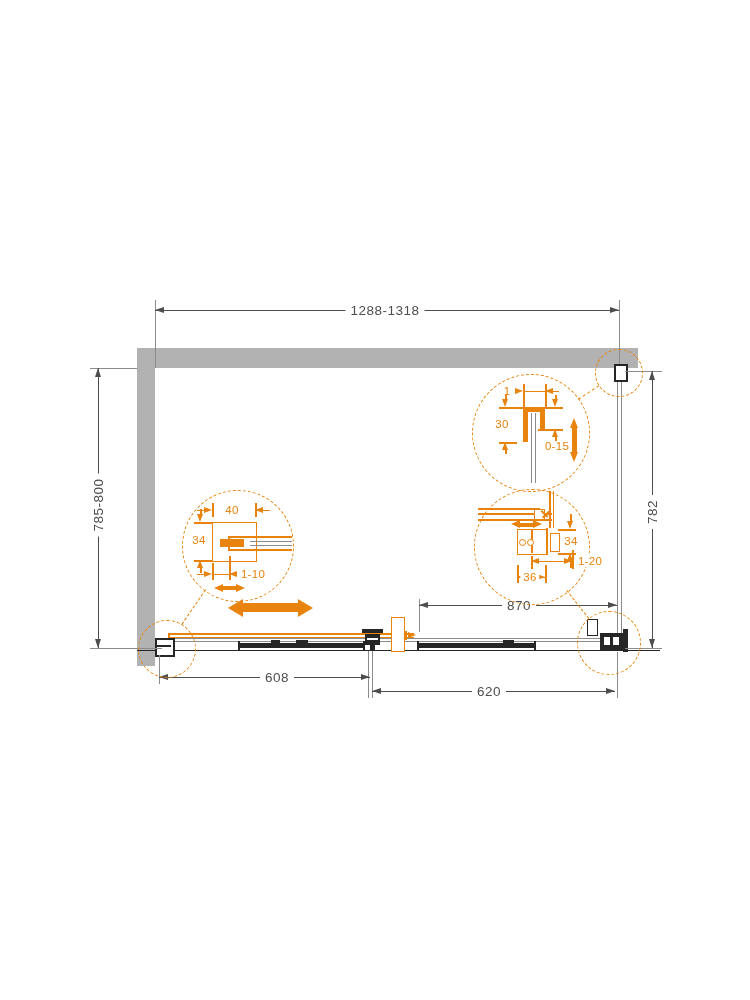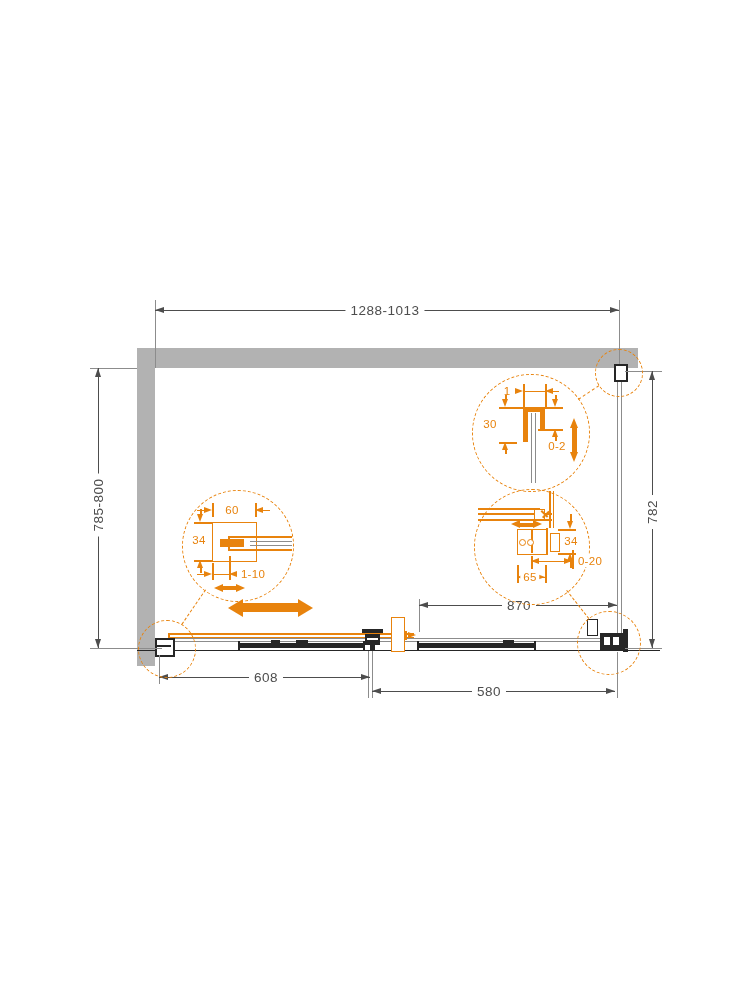--- a/index.html
+++ b/index.html
@@ -98,64 +98,64 @@
   <div class="h" style="left:625px;top:648px;width:37px"></div>
   <div class="v" style="left:419px;top:599px;height:33px"></div>
   <div class="v" style="left:159px;top:655px;height:29px"></div>
   <div class="v" style="left:368px;top:651px;height:47px"></div>
   <div class="v" style="left:372px;top:651px;height:47px"></div>
   <div class="v" style="left:617px;top:652px;height:46px"></div>
 
   <div class="hd" style="left:155px;top:310px;width:464px"></div>
   <div class="tri tL" style="left:155px;top:306.5px"></div>
   <div class="tri tR" style="left:610px;top:306.5px"></div>
-  <div class="dt" style="left:385px;top:310px">1288-1013</div>
+  <div class="dt" style="left:385px;top:310px">1288-1318</div>
 
   <div class="vd" style="left:98px;top:368px;height:280px"></div>
   <div class="tri tU" style="left:94.5px;top:368px"></div>
   <div class="tri tD" style="left:94.5px;top:639px"></div>
   <div class="dt rot" style="left:98px;top:505px">785-800</div>
 
   <div class="vd" style="left:652px;top:371px;height:277px"></div>
   <div class="tri tU" style="left:648.5px;top:371px"></div>
   <div class="tri tD" style="left:648.5px;top:639px"></div>
   <div class="dt rot" style="left:652px;top:512px">782</div>
 
   <div class="hd" style="left:419px;top:605px;width:198px"></div>
   <div class="tri tL" style="left:419px;top:601.5px"></div>
   <div class="tri tR" style="left:608px;top:601.5px"></div>
   <div class="dt" style="left:519px;top:605px">870</div>
 
   <div class="hd" style="left:159px;top:677px;width:211px"></div>
   <div class="tri tL" style="left:159px;top:673.5px"></div>
   <div class="tri tR" style="left:361px;top:673.5px"></div>
-  <div class="dt" style="left:266px;top:677px">608</div>
+  <div class="dt" style="left:277px;top:677px">608</div>
 
   <div class="hd" style="left:372px;top:691px;width:243px"></div>
   <div class="tri tL" style="left:372px;top:687.5px"></div>
   <div class="tri tR" style="left:606px;top:687.5px"></div>
-  <div class="dt" style="left:489px;top:691px">580</div>
+  <div class="dt" style="left:489px;top:691px">620</div>
 
   <div class="dash" style="left:182px;top:490px;width:110px;height:110px"></div>
   <div class="dash" style="left:472px;top:374px;width:116px;height:116px"></div>
   <div class="dash" style="left:474px;top:489px;width:114px;height:114px"></div>
   <div class="dash" style="left:138px;top:620px;width:56px;height:56px"></div>
   <div class="dash" style="left:595px;top:349px;width:46px;height:46px"></div>
   <div class="dash" style="left:577px;top:611px;width:62px;height:62px"></div>
   <div class="dline" style="left:206px;top:590px;width:42px;transform:rotate(124.4deg)"></div>
   <div class="dline" style="left:578px;top:399px;width:25px;transform:rotate(-33.7deg)"></div>
   <div class="dline" style="left:567px;top:590px;width:36px;transform:rotate(51.8deg)"></div>
 
   <div class="vo" style="left:212px;top:503px;height:14px"></div>
   <div class="vo" style="left:255px;top:503px;height:14px"></div>
   <div class="ho" style="left:197px;top:509.5px;width:7px"></div>
   <div class="tri oR" style="left:204px;top:507px"></div>
   <div class="tri oL" style="left:255px;top:507px"></div>
   <div class="ho" style="left:263px;top:509.5px;width:7px"></div>
-  <div class="ot" style="left:232px;top:510px">60</div>
+  <div class="ot" style="left:232px;top:510px">40</div>
   <div class="obox" style="left:212px;top:522px;width:43px;height:38px"></div>
   <div class="ho" style="left:228px;top:536px;width:64px"></div>
   <div class="ho" style="left:228px;top:549px;width:64px"></div>
   <div class="vo" style="left:228px;top:536px;height:14px"></div>
   <div class="h" style="left:250px;top:541px;width:42px"></div>
   <div class="h" style="left:250px;top:545px;width:42px"></div>
   <div class="ofill" style="left:220px;top:539px;width:24px;height:8px"></div>
   <div class="vo" style="left:200px;top:509px;height:5px"></div>
   <div class="tri oD" style="left:197px;top:514px"></div>
   <div class="tri oU" style="left:197px;top:560px"></div>
@@ -179,34 +179,34 @@
   <div class="ho" style="left:523px;top:390.5px;width:22px"></div>
   <div class="tri oL" style="left:545px;top:388px"></div>
   <div class="ho" style="left:553px;top:390.5px;width:6px"></div>
   <div class="vo" style="left:523px;top:384px;height:23px"></div>
   <div class="vo" style="left:545px;top:384px;height:23px"></div>
   <div class="ofill" style="left:523px;top:407px;width:22px;height:4.5px"></div>
   <div class="ofill" style="left:523px;top:407px;width:5px;height:35px"></div>
   <div class="ofill" style="left:540px;top:407px;width:5px;height:22px"></div>
   <div class="v" style="left:531px;top:413px;height:70px"></div>
   <div class="v" style="left:535px;top:413px;height:70px"></div>
-  <div class="ot" style="left:490px;top:424px">30</div>
+  <div class="ot" style="left:502px;top:424px">30</div>
   <div class="vo" style="left:505px;top:395px;height:4px"></div>
   <div class="tri oD" style="left:502px;top:399px"></div>
   <div class="tri oU" style="left:502px;top:442px"></div>
   <div class="vo" style="left:505px;top:450px;height:4px"></div>
   <div class="ho" style="left:499px;top:407px;width:24px"></div>
   <div class="ho" style="left:499px;top:442px;width:18px"></div>
   <div class="ho" style="left:545px;top:407px;width:18px"></div>
   <div class="ho" style="left:538px;top:429px;width:25px"></div>
   <div class="vo" style="left:555px;top:395px;height:4px"></div>
   <div class="tri oD" style="left:552px;top:399px"></div>
   <div class="tri oU" style="left:552px;top:429px"></div>
   <div class="vo" style="left:555px;top:437px;height:4px"></div>
-  <div class="ot" style="left:557px;top:446px">0-2</div>
+  <div class="ot" style="left:557px;top:446px">0-15</div>
   <div class="ofill" style="left:572px;top:428px;width:4.5px;height:24px"></div>
   <div class="tri omU" style="left:569.5px;top:418px"></div>
   <div class="tri omD" style="left:569.5px;top:452px"></div>
 
   <div class="ho" style="left:478px;top:508px;width:62px"></div>
   <div class="ho" style="left:478px;top:513px;width:74px"></div>
   <div class="ho" style="left:478px;top:519px;width:74px"></div>
   <div class="obox" style="left:534px;top:509px;width:9px;height:9px;border-width:1.5px"></div>
   <div class="ho" style="left:542px;top:510px;width:9px;transform:rotate(45deg);transform-origin:0 0"></div>
   <div class="ho" style="left:542px;top:517px;width:9px;transform:rotate(-45deg);transform-origin:0 0"></div>
@@ -226,21 +226,21 @@
   <div class="vo" style="left:570px;top:514px;height:7px"></div>
   <div class="tri oD" style="left:567px;top:521px"></div>
   <div class="tri oU" style="left:567px;top:553px"></div>
   <div class="vo" style="left:570px;top:561px;height:7px"></div>
   <div class="ot bg" style="left:571px;top:541px">34</div>
   <div class="vo" style="left:531px;top:556px;height:13px"></div>
   <div class="vo" style="left:572px;top:550px;height:19px"></div>
   <div class="ho" style="left:531px;top:560.5px;width:41px"></div>
   <div class="tri oL" style="left:531px;top:558px"></div>
   <div class="tri oR" style="left:564px;top:558px"></div>
-  <div class="ot bg" style="left:590px;top:561px">0-20</div>
+  <div class="ot bg" style="left:590px;top:561px">1-20</div>
   <div class="vo" style="left:517px;top:565px;height:18px"></div>
   <div class="vo" style="left:545px;top:565px;height:18px"></div>
   <div class="ho" style="left:517px;top:576.5px;width:28px"></div>
   <div class="tri oL" style="left:517px;top:574px"></div>
   <div class="tri oR" style="left:537px;top:574px"></div>
-  <div class="ot bg" style="left:530px;top:577px">65</div>
+  <div class="ot bg" style="left:530px;top:577px">36</div>
 
 </div>
 
 </body></html>

